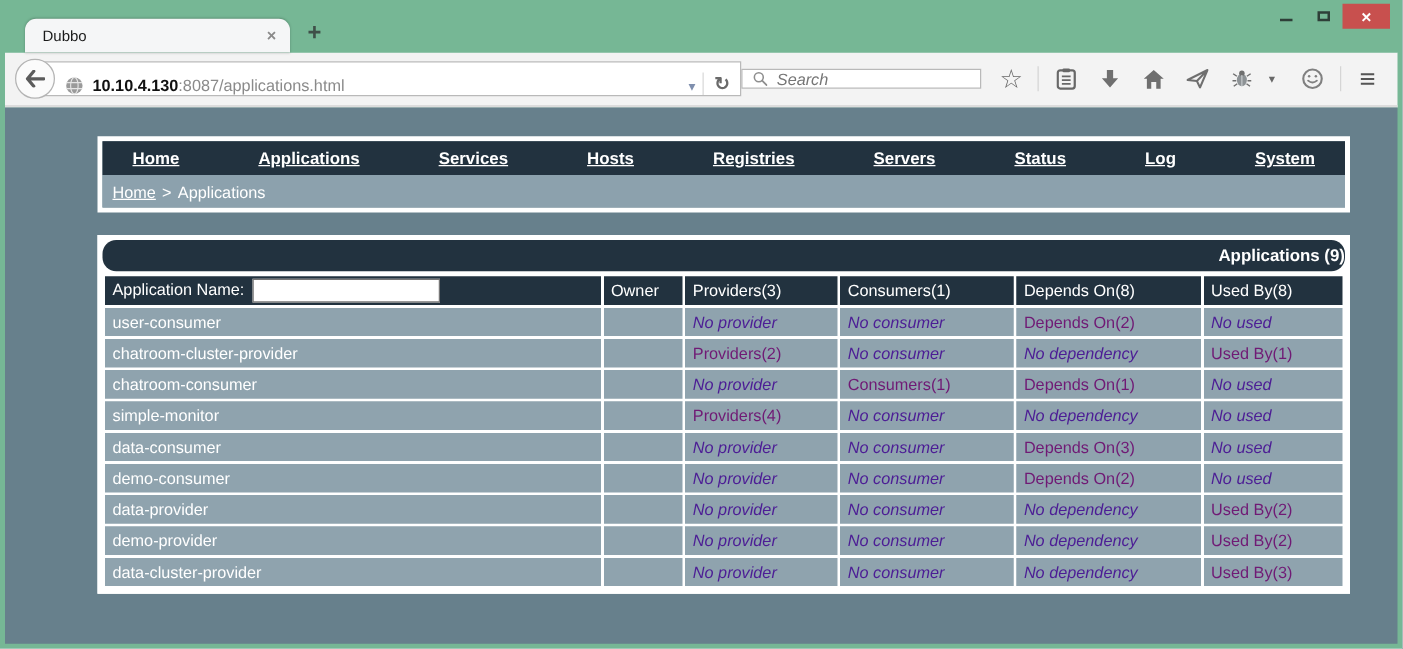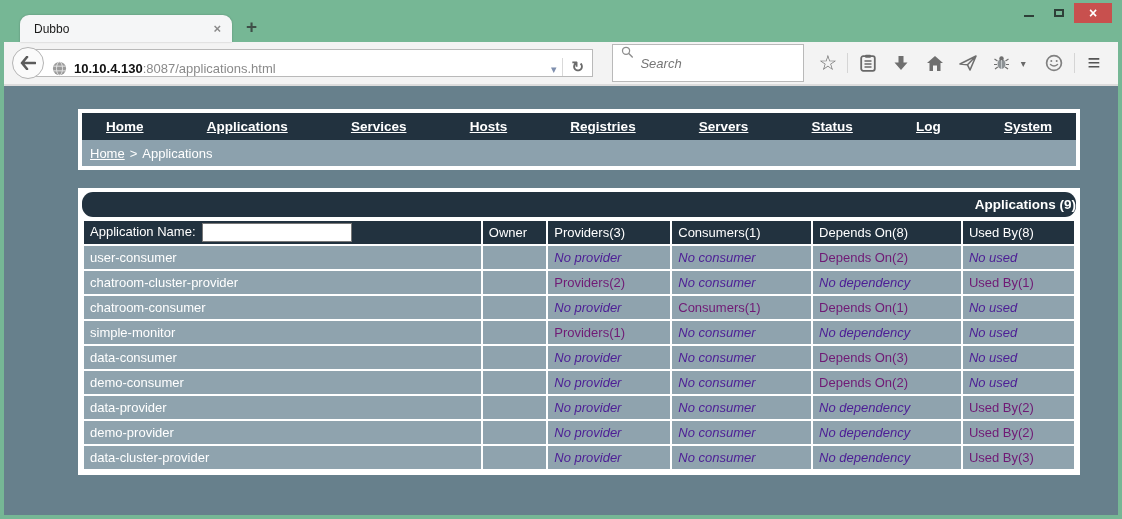--- a/index.html
+++ b/index.html
@@ -32,22 +32,22 @@
   .back-btn svg { display:block; }
   .urlbar { height:28px; background:#fff; border:1px solid #b9b9b9; flex:0 0 auto; width:566px;
             margin-left:-17px; padding-left:24px; display:flex; align-items:flex-end; }
   .globe { margin-right:7px; flex:0 0 auto; display:flex; }
   .url-host { font-size:13px; font-weight:bold; color:#111; }
   .url-path { font-size:13px; color:#8a8a8a; }
   .url-spacer { flex:1; }
   .url-drop { color:#7f8fae; font-size:11px; padding:0 6px; }
   .url-sep { width:1px; height:18px; background:#d9d9d9; }
   .url-reload { color:#6a6a6a; font-size:15px; padding:0 8px; font-weight:bold; }
-  .searchbox { height:38px; background:#fff; border:1px solid #b9b9b9; width:192px; margin-left:19px;
-               display:flex; padding:0 8px; flex:0 0 auto; }
+  .searchbox { height:16px; background:#fff; border:1px solid #b9b9b9; width:192px; margin-left:0;
+               display:flex; align-items:center; padding:0 8px; flex:0 0 auto; }
   .searchbox input { border:none; outline:none; width:100%; font-size:13px; font-style:italic; color:#555;
                      font-family:"Liberation Sans", sans-serif; background:transparent; margin-left:7px; }
   .tb-icons { display:flex; align-items:center; margin-left:10px; flex:1 0 auto; justify-content:space-between; }
   .tb-btn { color:#686868; font-size:18px; display:flex; align-items:center; justify-content:center;
             width:28px; height:28px; }
   .tb-btn svg { display:block; }
   .tb-sep { width:1px; height:20px; background:#d5d5d5; }
   .caret-btn { font-size:10px; color:#686868; width:14px; }
   .menu-btn { font-size:22px; font-weight:bold; color:#555; }
 
@@ -249,21 +249,21 @@
               <td class="name-cell">chatroom-consumer</td>
               <td></td>
               <td><span class="cell-text">No provider</span></td>
               <td><a class="cell-link">Consumers(1)</a></td>
               <td><a class="cell-link">Depends On(1)</a></td>
               <td><span class="cell-text">No used</span></td>
             </tr>
             <tr>
               <td class="name-cell">simple-monitor</td>
               <td></td>
-              <td><a class="cell-link">Providers(1)</a></td>
+              <td><a class="cell-link">Providers(4)</a></td>
               <td><span class="cell-text">No consumer</span></td>
               <td><span class="cell-text">No dependency</span></td>
               <td><span class="cell-text">No used</span></td>
             </tr>
             <tr>
               <td class="name-cell">data-consumer</td>
               <td></td>
               <td><span class="cell-text">No provider</span></td>
               <td><span class="cell-text">No consumer</span></td>
               <td><a class="cell-link">Depends On(3)</a></td>

